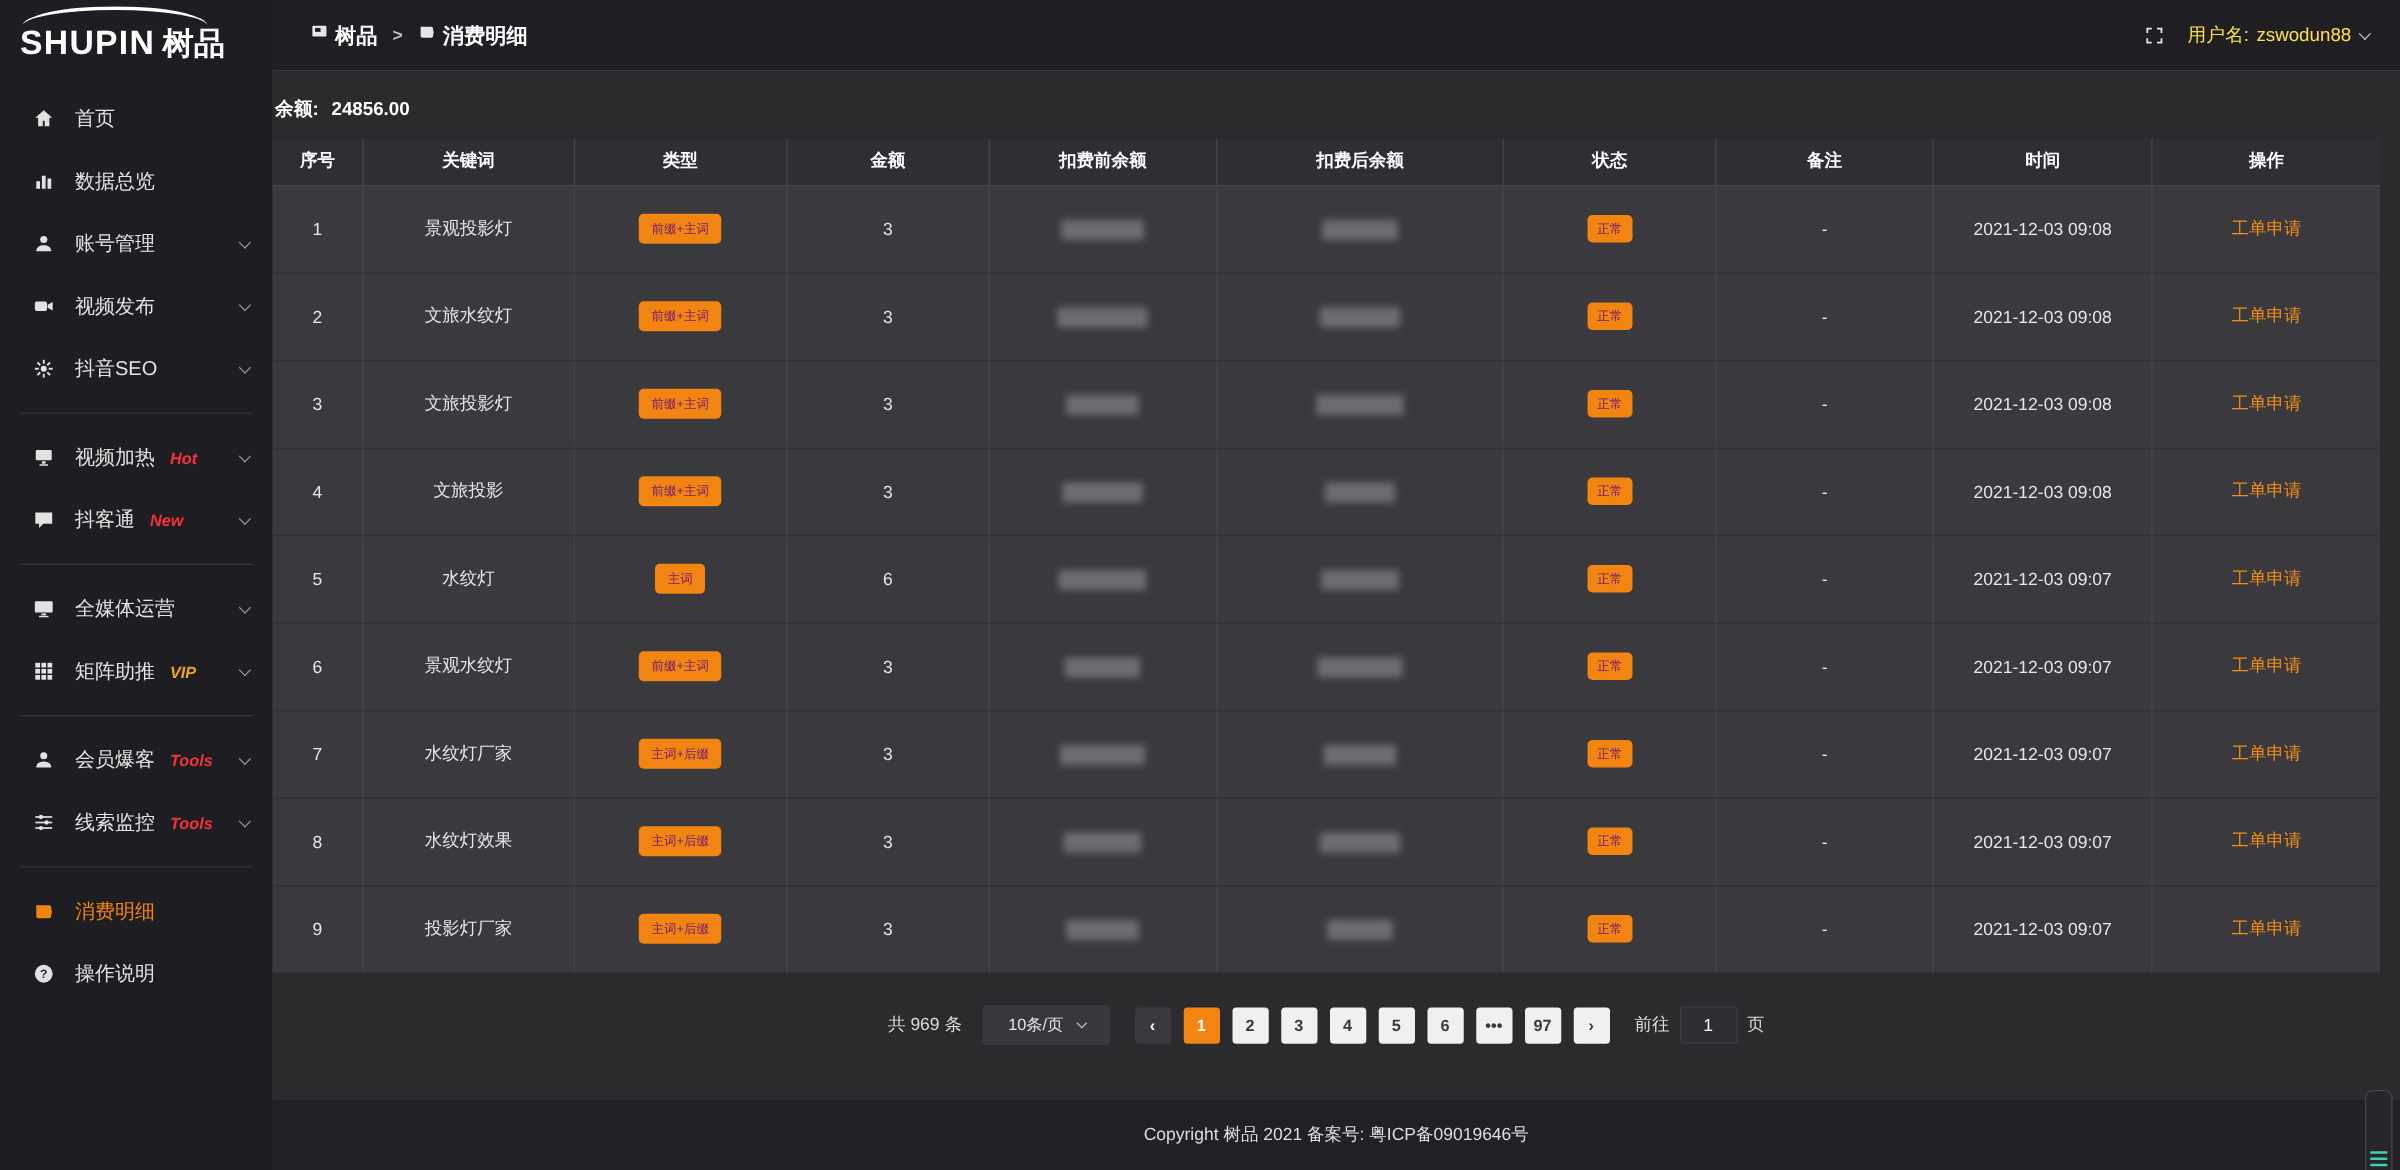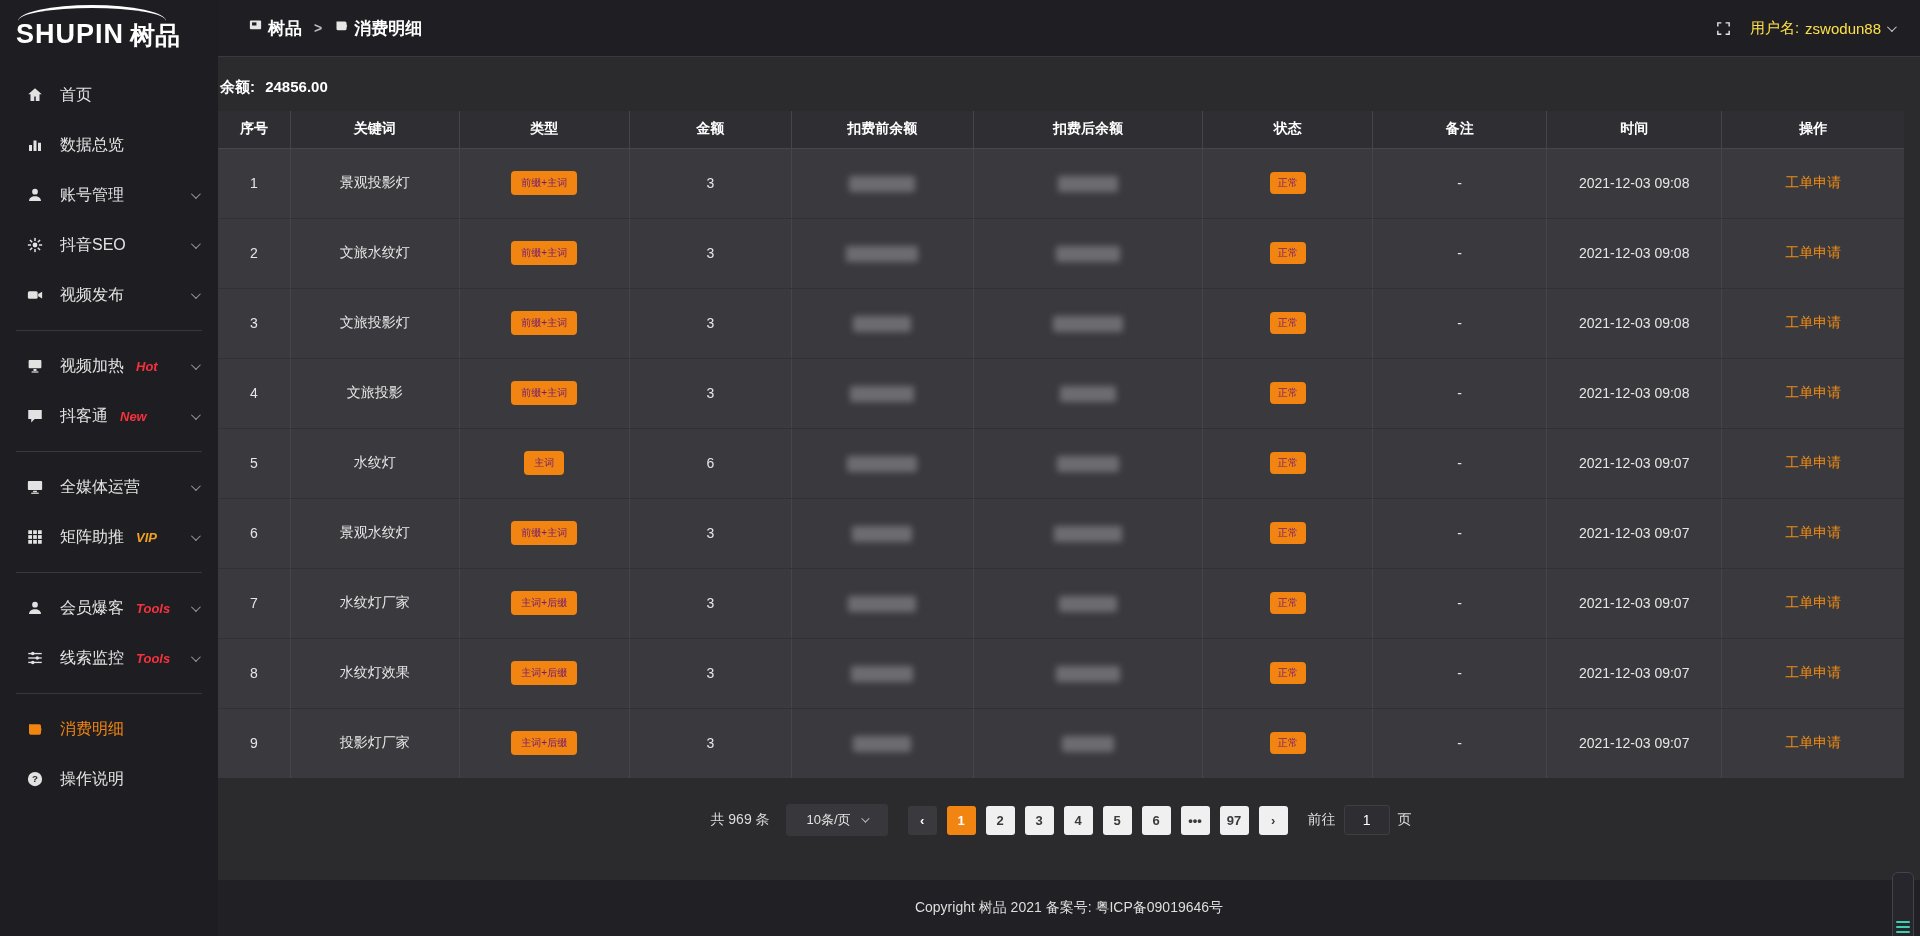--- a/index.html
+++ b/index.html
@@ -111,39 +111,39 @@
         <div class="nav-item">
           <svg class="icn" width="18" height="18" viewBox="0 0 24 24" fill="#e2e2e2" xmlns="http://www.w3.org/2000/svg">
             <circle cx="12" cy="7.5" r="3.8"></circle>
             <path d="M4 20c0-4.4 3.6-6.5 8-6.5s8 2.1 8 6.5z"></path>
           </svg>
           <span class="nav-label">账号管理</span>
           <span class="nav-caret"></span>
         </div>
         <div class="nav-item">
           <svg class="icn" width="18" height="18" viewBox="0 0 24 24" fill="#e2e2e2" xmlns="http://www.w3.org/2000/svg">
+            <rect x="2.5" y="7" width="13" height="10" rx="2"></rect>
+            <path d="M16.2 10.5l5.3-3v9l-5.3-3z"></path>
+          </svg>
+          <span class="nav-label">视频发布</span>
+          <span class="nav-caret"></span>
+        </div>
+        <div class="nav-item">
+          <svg class="icn" width="18" height="18" viewBox="0 0 24 24" fill="#e2e2e2" xmlns="http://www.w3.org/2000/svg">
             <circle cx="12" cy="12" r="3.2"></circle>
             <rect x="11" y="2.5" width="2" height="4.2"></rect>
             <rect x="11" y="17.3" width="2" height="4.2"></rect>
             <rect x="2.5" y="11" width="4.2" height="2"></rect>
             <rect x="17.3" y="11" width="4.2" height="2"></rect>
             <rect x="11" y="2.5" width="2" height="4.2" transform="rotate(45 12 12)"></rect>
             <rect x="11" y="17.3" width="2" height="4.2" transform="rotate(45 12 12)"></rect>
             <rect x="2.5" y="11" width="4.2" height="2" transform="rotate(45 12 12)"></rect>
             <rect x="17.3" y="11" width="4.2" height="2" transform="rotate(45 12 12)"></rect>
           </svg>
           <span class="nav-label">抖音SEO</span>
-          <span class="nav-caret"></span>
-        </div>
-        <div class="nav-item">
-          <svg class="icn" width="18" height="18" viewBox="0 0 24 24" fill="#e2e2e2" xmlns="http://www.w3.org/2000/svg">
-            <rect x="2.5" y="7" width="13" height="10" rx="2"></rect>
-            <path d="M16.2 10.5l5.3-3v9l-5.3-3z"></path>
-          </svg>
-          <span class="nav-label">视频发布</span>
           <span class="nav-caret"></span>
         </div>
         <div class="nav-divider"></div>
         <div class="nav-item">
           <svg class="icn" width="18" height="18" viewBox="0 0 24 24" fill="#e2e2e2" xmlns="http://www.w3.org/2000/svg">
             <rect x="3.5" y="4" width="17" height="11" rx="1.2"></rect>
             <rect x="10" y="16" width="4" height="2.6"></rect>
             <rect x="7.5" y="19.2" width="9" height="1.6"></rect>
           </svg>
           <span class="nav-label">视频加热</span>

